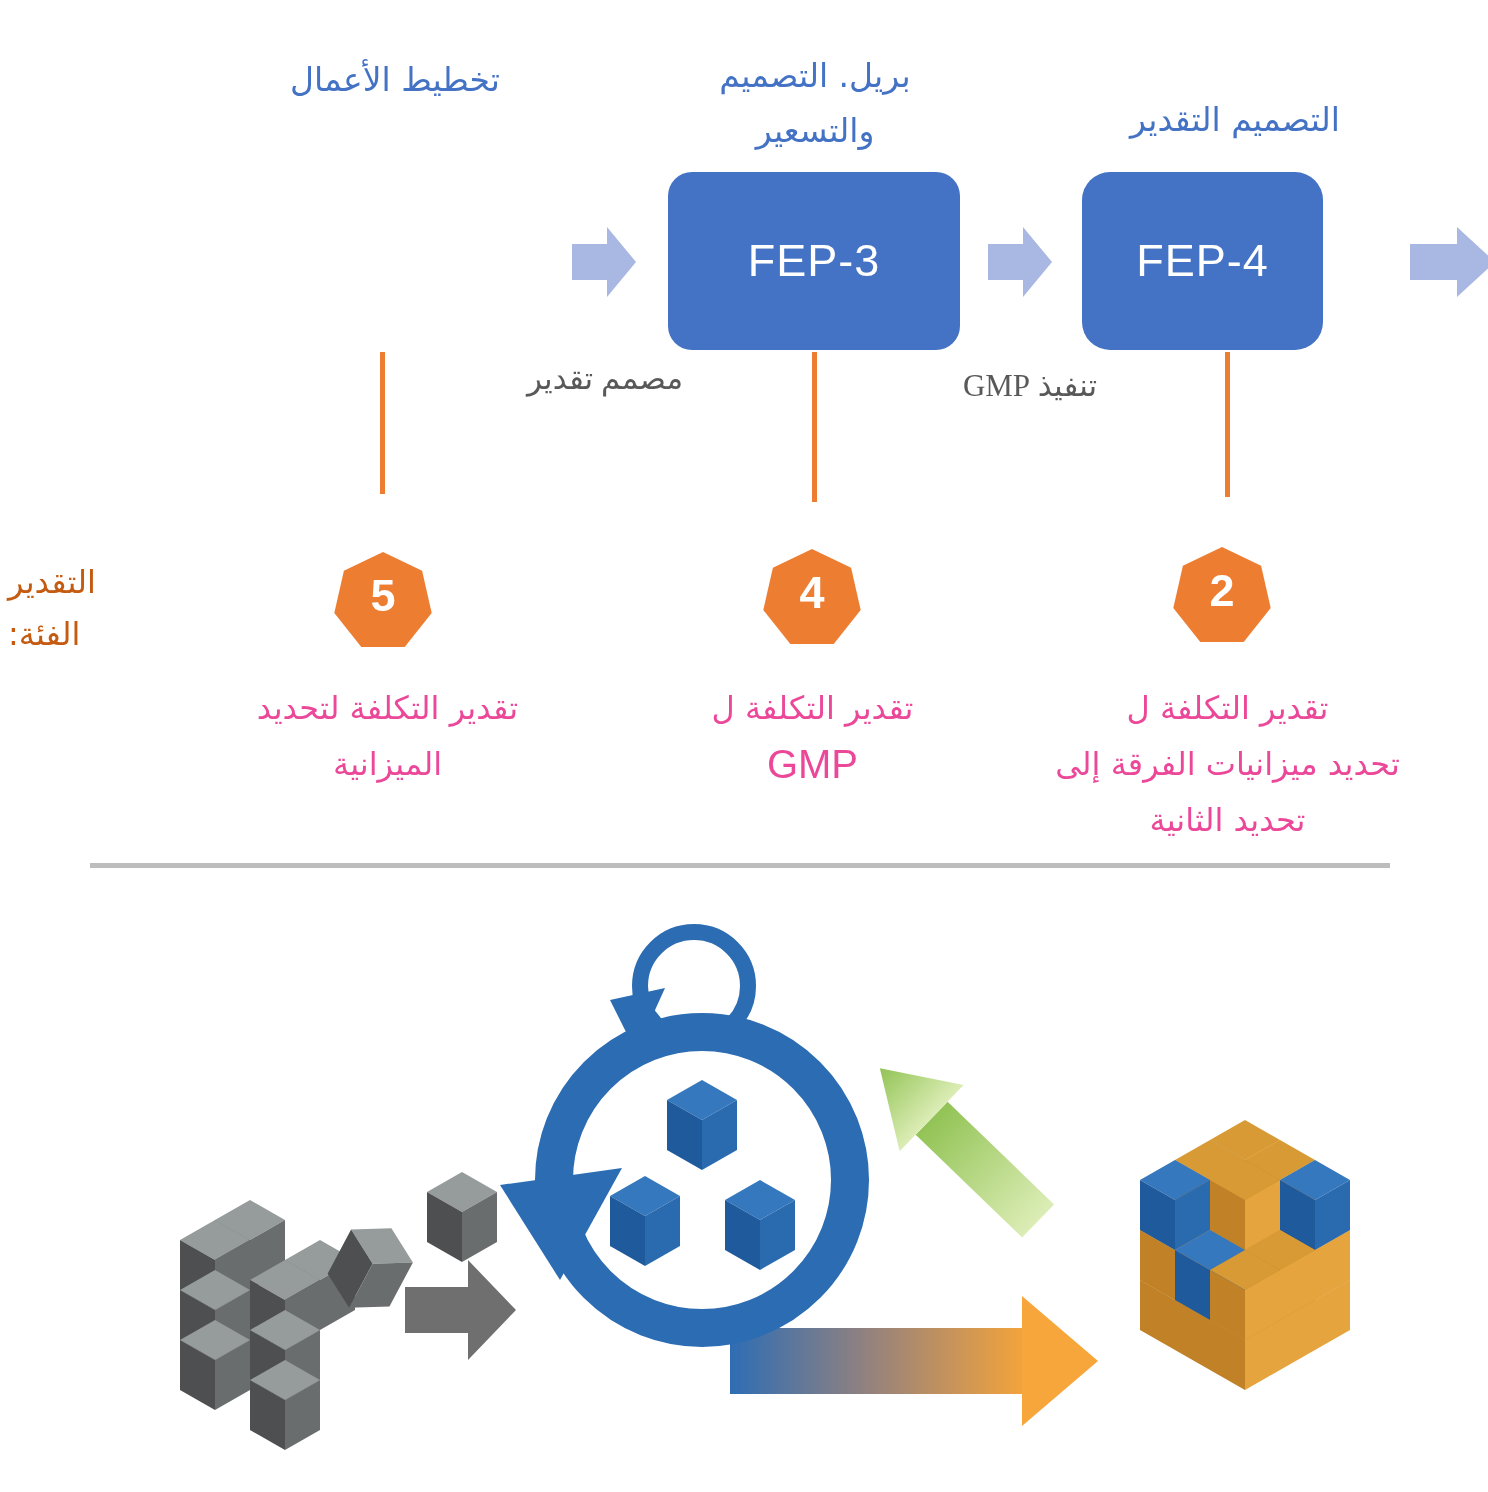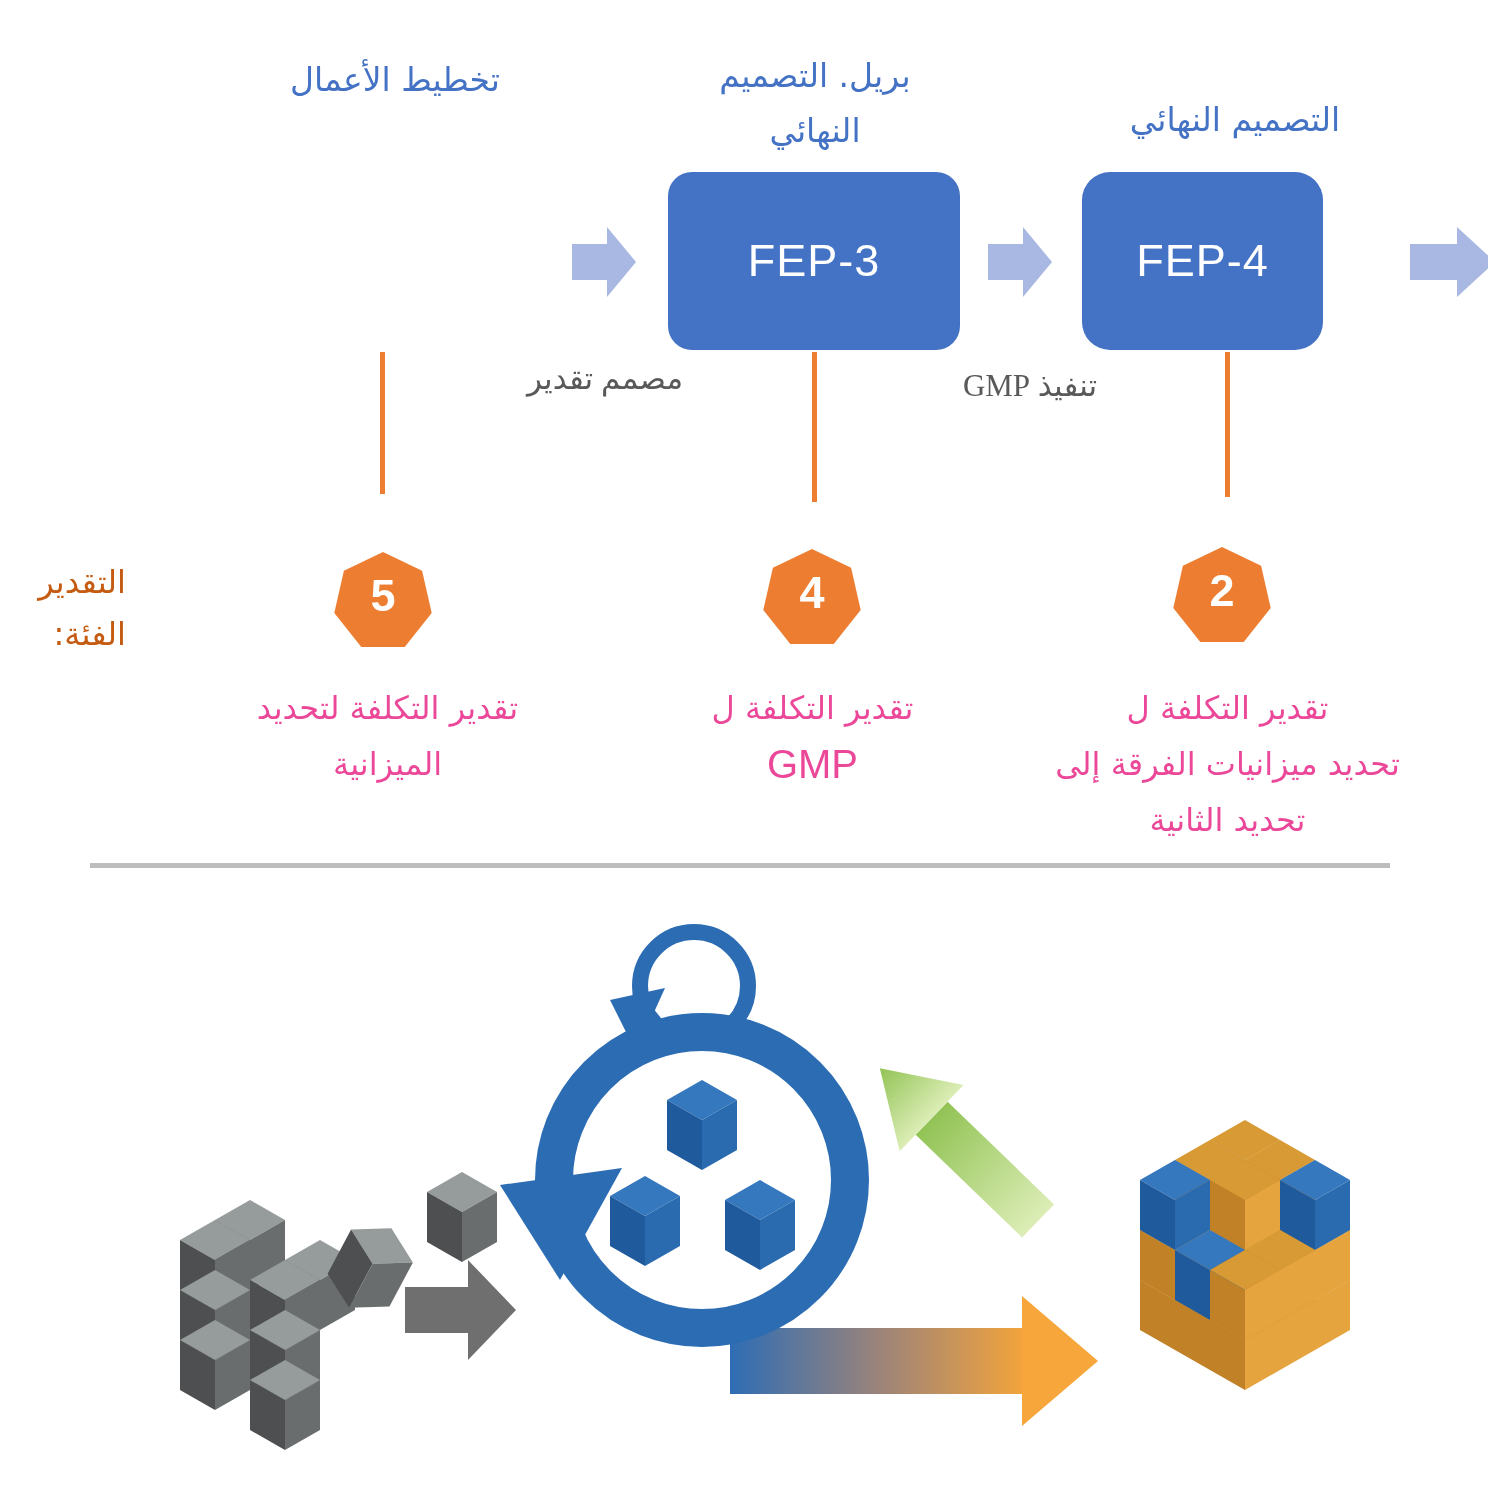--- a/index.html
+++ b/index.html
@@ -12,39 +12,39 @@
            justify-content:center;color:#ffffff;font-size:45px;
            font-family:"Liberation Sans",sans-serif;letter-spacing:1px;}
   .flow-arrow{z-index:2;}
   .trans-label{z-index:2;color:#595959;font-size:31px;text-align:center;
                font-family:"Liberation Serif","DejaVu Sans",serif;}
   .vline{z-index:2;width:5px;background:#ED7D31;}
   .heptagon{z-index:2;width:100px;height:96px;}
   .hept-num{position:absolute;left:0;top:0;width:100%;height:100%;display:flex;align-items:center;
             justify-content:center;color:#fff;font-size:45px;font-weight:bold;
             font-family:"Liberation Sans",sans-serif;padding-bottom:8px;box-sizing:border-box;}
-  .axis-label{z-index:2;color:#C55A11;font-size:32px;line-height:52px;text-align:right;}
+  .axis-label{z-index:2;color:#C55A11;font-size:32px;line-height:52px;text-align:left;}
   .note{z-index:2;color:#ec4899;font-size:32px;line-height:56px;text-align:center;}
   .latin-serif{font-family:Liberation Sans, sans-serif;font-size:40px;}
   .divider{z-index:2;height:5px;background:#BDBDBD;}
 </style>
 </head>
 <body>
 
 <div class="canvas">
 
   <div class="abs phase-label" style="left:230px;top:52px;width:330px;" dir="rtl">
     <div>تخطيط الأعمال</div>
   </div>
   <div class="abs phase-label" style="left:675px;top:48px;width:280px;" dir="rtl">
     <div>بريل. التصميم</div>
-    <div>النهائي</div>
+    <div>والتسعير</div>
   </div>
   <div class="abs phase-label" style="left:1075px;top:92px;width:320px;" dir="rtl">
-    <div>التصميم النهائي</div>
+    <div>التصميم التقدير</div>
   </div>
 
   <div class="abs fep-box" style="left:668px;top:172px;width:292px;height:178px;">
     <span>FEP-3</span>
   </div>
   <div class="abs fep-box" style="left:1082px;top:172px;width:241px;height:178px;border-radius:28px;">
     <span>FEP-4</span>
   </div>
 
   <svg class="abs flow-arrow" style="left:572px;top:227px;" width="64" height="70" viewBox="0 0 64 70">

